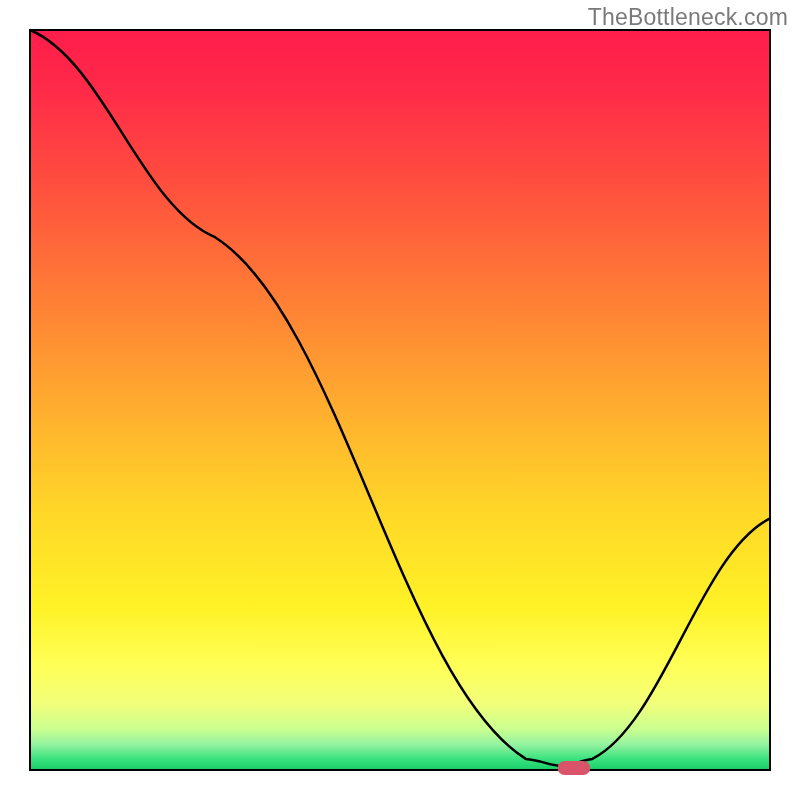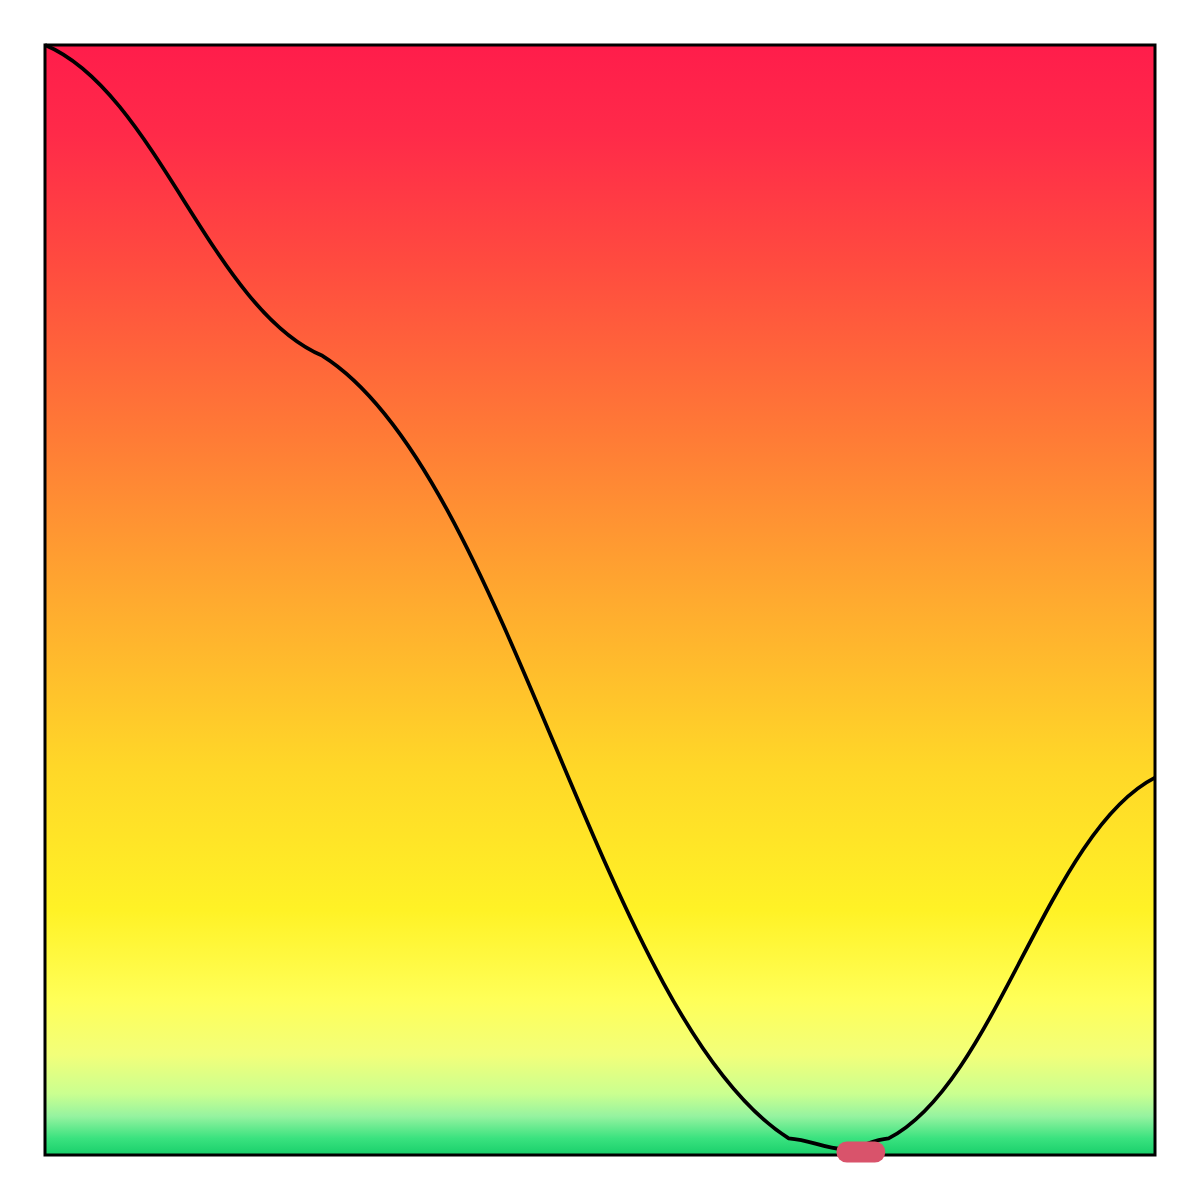--- a/index.html
+++ b/index.html
@@ -25,20 +25,21 @@
     letter-spacing: 0.2px;
   }
   svg {
     display: block;
   }
 </style>
 </head>
 <body>
 
 <div class="container">
+  <div class="watermark">TheBottleneck.com</div>
   <svg id="chart-svg" width="800" height="800" viewBox="0 0 800 800">
     <defs>
       <linearGradient id="bg-grad" x1="0" y1="0" x2="0" y2="1">
           <stop offset="0.00%" stop-color="#ff1d4b"></stop>
           <stop offset="8.00%" stop-color="#ff2a49"></stop>
           <stop offset="20.00%" stop-color="#ff4c3f"></stop>
           <stop offset="35.00%" stop-color="#ff7a36"></stop>
           <stop offset="50.00%" stop-color="#ffaa2f"></stop>
           <stop offset="65.00%" stop-color="#ffd728"></stop>
           <stop offset="78.00%" stop-color="#fff226"></stop>

